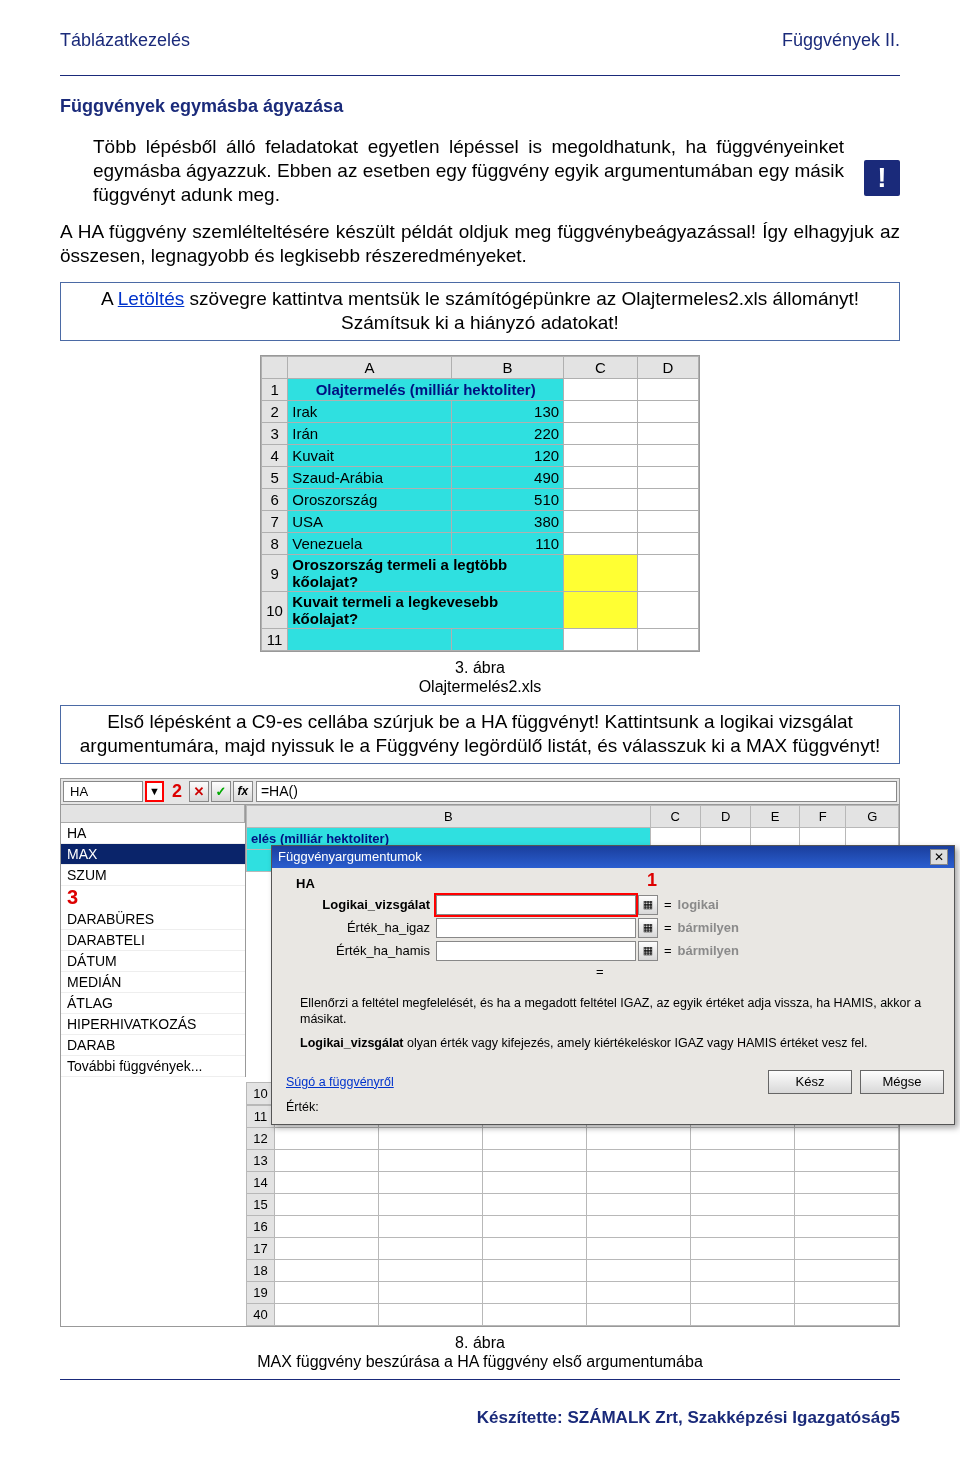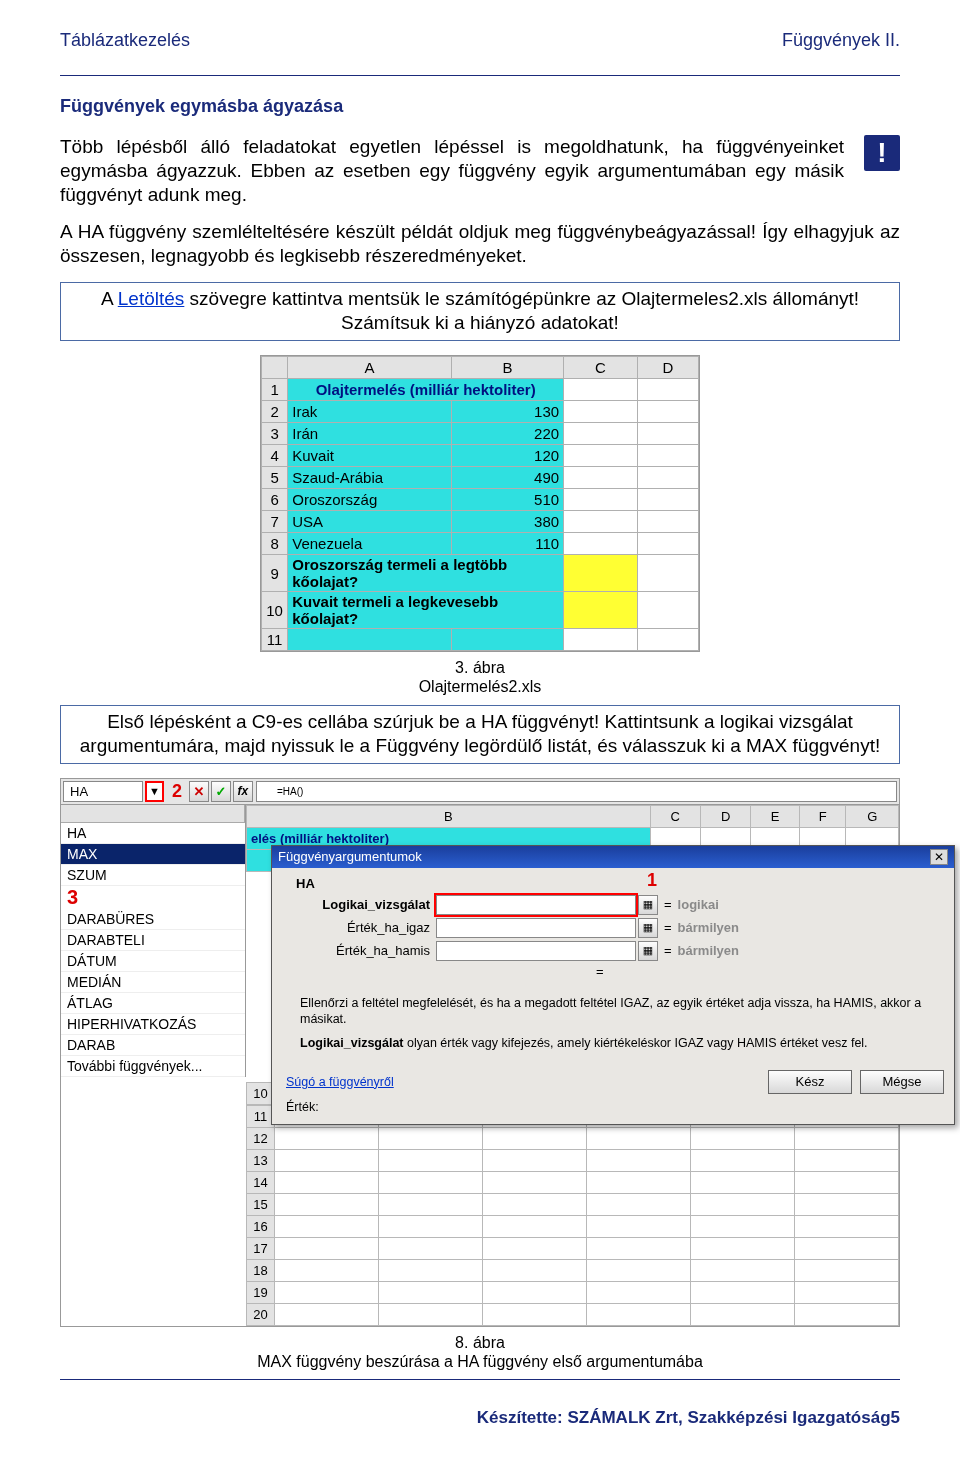--- a/index.html
+++ b/index.html
@@ -8,21 +8,21 @@
     font-family: Arial, "Helvetica Neue", sans-serif;
     font-size: 19px;
     color: #000;
     background: #fff;
   }
   .page { width: 960px; margin: 0 auto; padding: 30px 60px 20px 60px; }
   .top-row { display: flex; justify-content: space-between; font-size: 18px; color: #1a2a7a; margin-bottom: 24px; }
   .hr-blue { border: none; border-top: 1.5px solid #1a2a7a; margin: 4px 0 20px 0; }
   h2.section-title { color: #1a2a7a; font-size: 18px; font-weight: bold; margin: 0 0 18px 0; }
   p.body { margin: 0 0 14px 0; line-height: 1.25; text-align: justify; }
-  .intro-row { display: flex; align-items: flex-start; gap: 20px; }
+  .intro-row { display: flex; align-items: center; gap: 20px; margin-left: 33px; }
   .intro-row p { flex: 1; }
   .warn-icon { width: 36px; height: 36px; background:#1a2a7a; color:#fff; font-weight:bold; font-size:28px; display:flex; align-items:center; justify-content:center; border-radius:2px; flex-shrink:0; }
   .boxed {
     border: 1.5px solid #4b6aa5;
     padding: 4px 8px;
     margin: 6px 0 14px 0;
     text-align: center;
     line-height: 1.3;
   }
   .link { color: #0033cc; text-decoration: underline; }
@@ -46,21 +46,21 @@
   .fig2 { width: 840px; margin: 4px auto 4px auto; border:1px solid #999; background:#fff; font-family: Tahoma, Arial, sans-serif; font-size:14px; position:relative; }
   .fbar { display:flex; align-items:stretch; background:#e6e6e6; border-bottom:1px solid #999; height:26px; }
   .namebox { width:80px; display:flex; align-items:center; padding:0 6px; background:#fff; border:1px solid #888; margin:2px; font-size:13px;}
   .redbox { border:2.5px solid #ff0000; padding:0 2px; margin:2px 2px 2px 0; display:flex; align-items:center; background:#fff;}
   .redbox .arrow{ font-size:11px; }
   .red2 { color:#d00; font-weight:bold; font-size:18px; margin:0 6px; align-self:center;}
   .fbtn { width:20px; margin:2px 1px; border:1px solid #888; background:linear-gradient(#fdfdfd,#d8d8d8); display:flex; align-items:center; justify-content:center; font-size:13px;}
   .fbtn.x{color:#c00; font-weight:bold;}
   .fbtn.v{color:#0a0; font-weight:bold;}
   .fbtn.fx{font-style:italic; font-weight:bold; font-size:12px;}
-  .formula-edit{ flex:1; margin:2px; background:#fff; border:1px solid #888; padding:0 20px; display:flex; align-items:center; font-size:10px;text-align:right;}
+  .formula-edit{ flex:1; margin:2px; background:#fff; border:1px solid #888; padding:0 4px; display:flex; align-items:center; font-size:14px;text-align:right;}
   .sheet2body{ display:flex; align-items:flex-start;}
   .dropdown { width:185px; border-right:1px solid #999; background:#fff;}
   .dropdown .dhdr{ display:flex; background:#e3e3e3; border-bottom:1px solid #aaa;}
   .dropdown .dhdr div{ flex:1; border-right:1px solid #aaa; text-align:center; font-size:13px; padding:1px 0;}
   .ddlist div{ padding:2px 6px; font-size:14px; border-bottom:1px solid #eee;}
   .ddlist div.sel{ background:#0a246a; color:#fff;}
   .red3 { color:#d00; font-weight:bold; font-size:20px; position:relative; left:6px;}
   .dialog{
     position:absolute; left:210px; top:66px; width:684px;
     background:#e9e7e3; border:1px solid #555; box-shadow:3px 3px 6px rgba(0,0,0,.35);
@@ -393,21 +393,21 @@
                 <td></td>
                 <td></td>
                 <td></td>
                 <td></td>
                 <td></td>
                 <td></td>
               </tr>
             </tbody>
             <tbody>
               <tr class="row-nums">
-                <td class="rh">20</td>
+                <td class="rh">40</td>
                 <td></td>
                 <td></td>
                 <td></td>
                 <td></td>
                 <td></td>
                 <td></td>
               </tr>
             </tbody>
           </table>
       </div>

